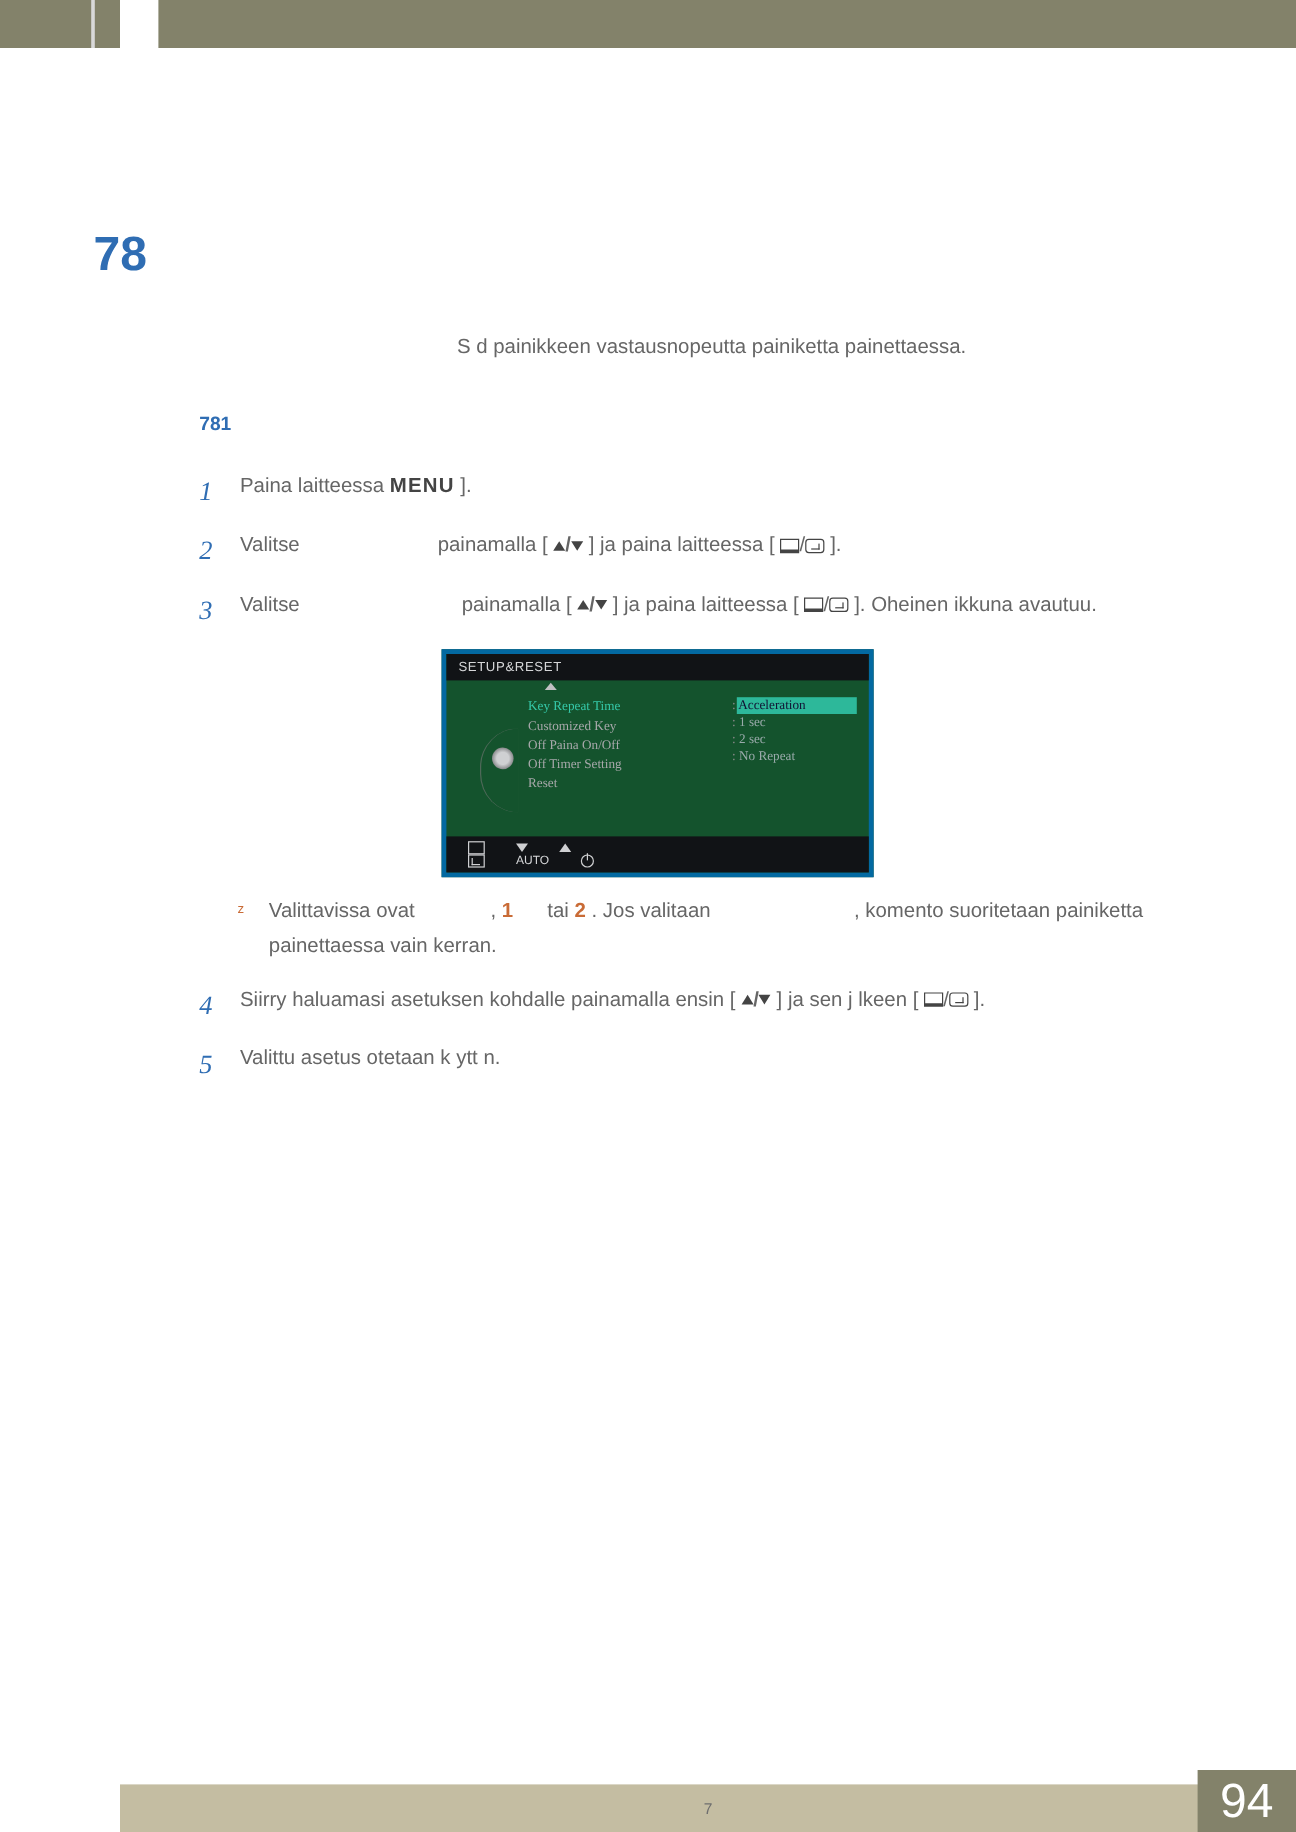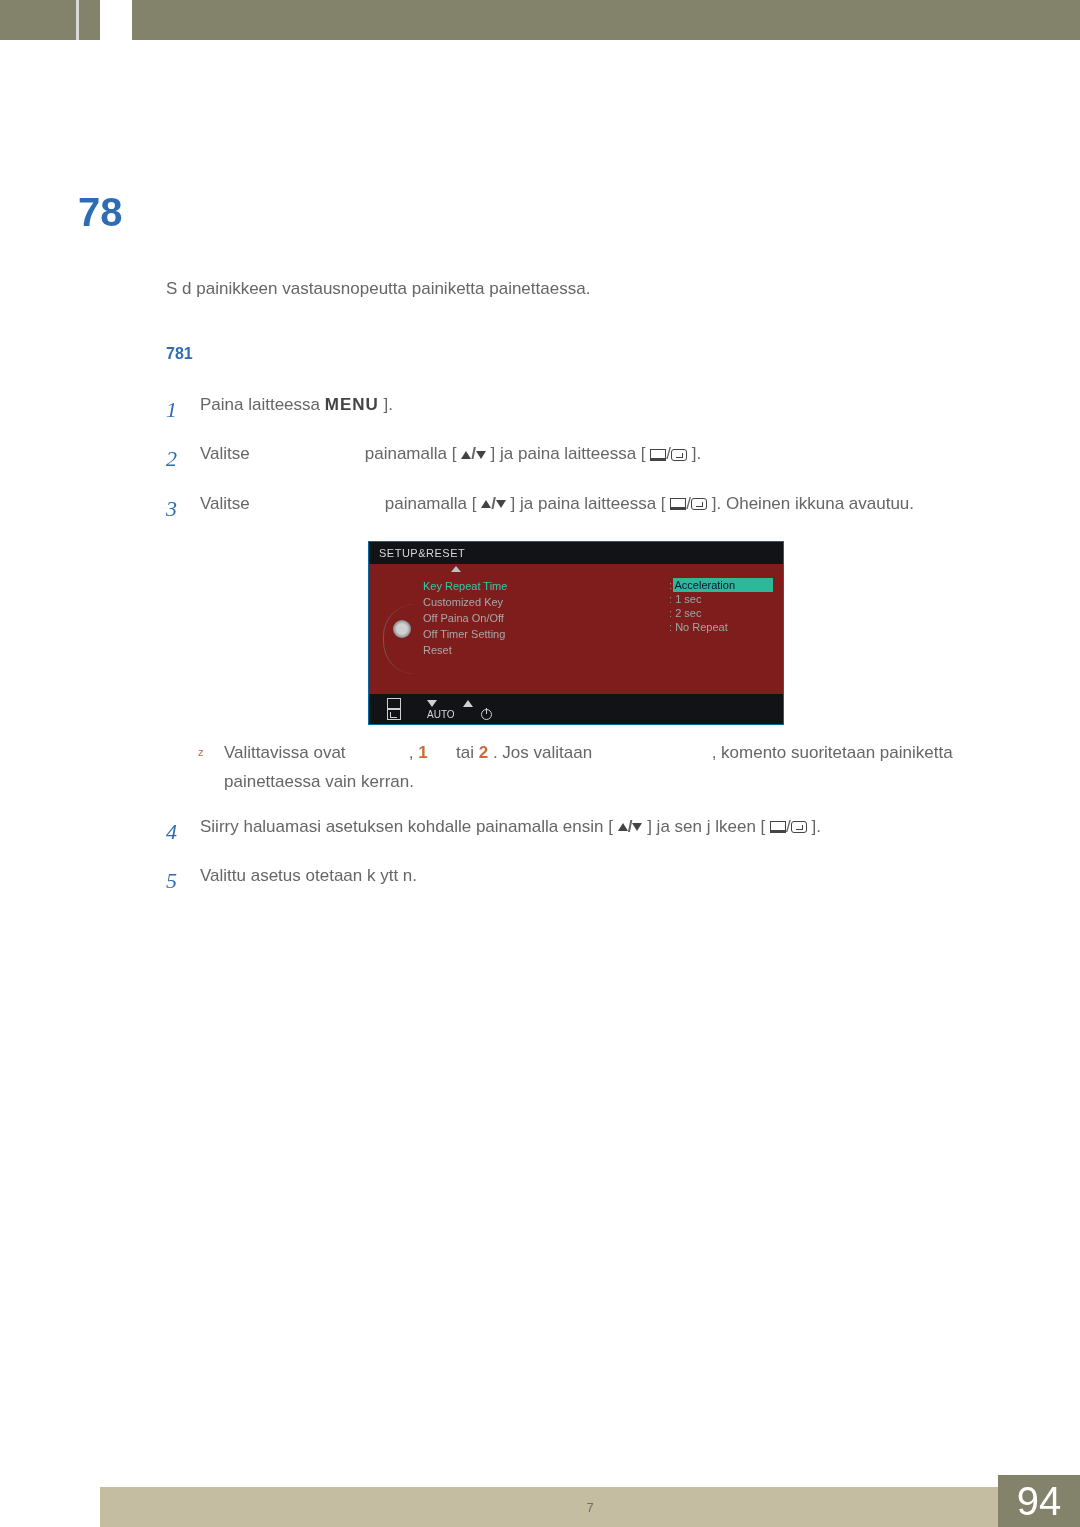--- a/index.html
+++ b/index.html
@@ -43,20 +43,21 @@
   .section-num {
     color: #2f6db3;
     font-size: 40px;
     font-weight: bold;
     margin-bottom: 44px;
   }
   .intro {
     margin-left: 88px;
     margin-bottom: 46px;
     color: #666;
+    text-align: center;
   }
   .sub-num {
     color: #2f6db3;
     font-size: 16px;
     font-weight: bold;
     margin-left: 88px;
     margin-bottom: 28px;
   }
   .step-row {
     display: flex;
@@ -69,38 +70,39 @@
     color: #2f6db3;
     font-size: 22px;
     font-style: italic;
     width: 34px;
     flex-shrink: 0;
     font-family: Georgia, serif;
   }
   .step-text { flex: 1; color: #666; }
   .osd {
     margin: 14px 0 14px 290px;
-    width: 416px;
-    background: #7f1d1d;
-    border: 1px solid #0369a1;
+    width: 360px;
+    background: #14532d;
+    border: 4px solid #0369a1;
     font-size: 11px;
     color: #a7a8aa;
   }
   .osd-title {
     background: #111316;
     padding: 5px 10px;
     font-size: 11px;
     letter-spacing: .5px;
     color: #d6d7d9;
   }
   .osd-body {
     display: flex;
-    padding: 6px 10px 18px 12px;
+    padding: 6px 10px 18px 26px;
     min-height: 130px;
     position: relative;
+    font-family: Liberation Serif, serif;
   }
   .osd-up-chev {
     position: absolute;
     top: 2px; left: 82px;
     width: 0; height: 0;
     border-left: 5px solid transparent;
     border-right: 5px solid transparent;
     border-bottom: 6px solid #bfc0c2;
   }
   .osd-left {

